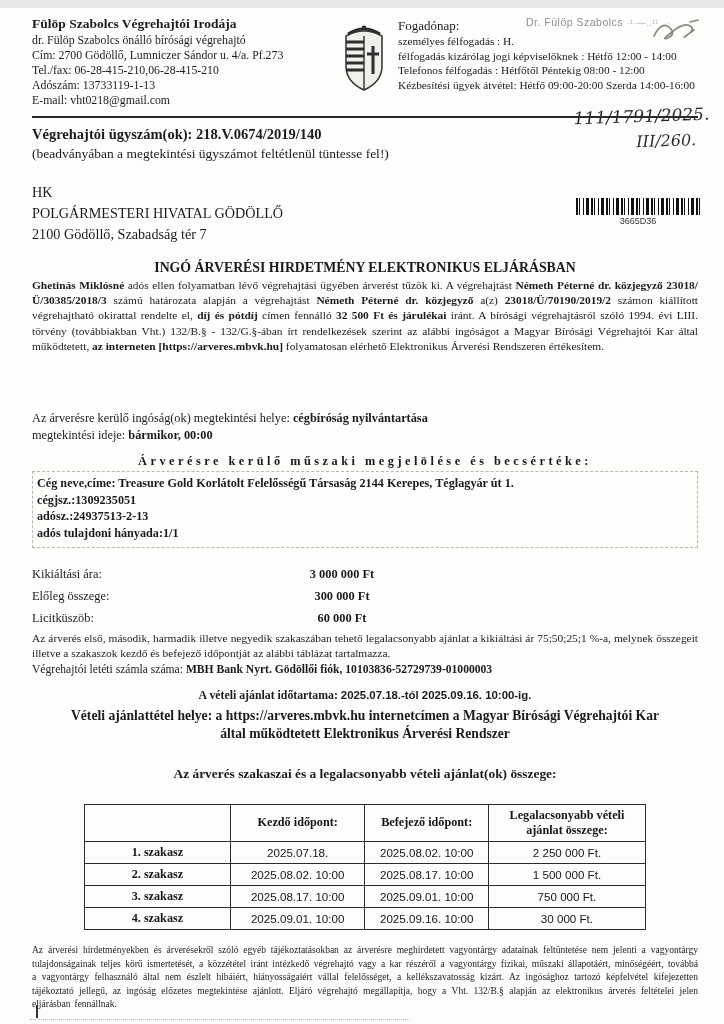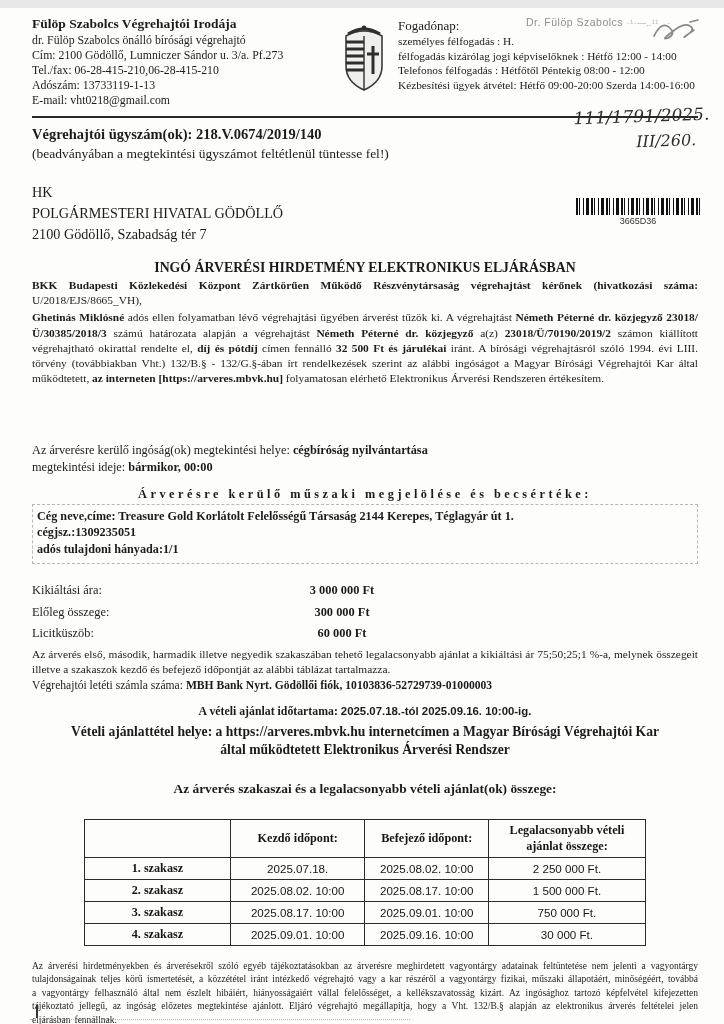--- a/index.html
+++ b/index.html
@@ -80,21 +80,21 @@
 </head>
 <body>
 
 <div class="page">
   <div class="inner">
 
     <div class="hdr">
       <div class="hdr-left">
         <div class="office-name">Fülöp Szabolcs Végrehajtói Irodája</div>
         <div class="office-line">dr. Fülöp Szabolcs önálló bírósági végrehajtó</div>
-        <div class="office-line">Cím: 2100 Gödöllő, Lumniczer Sándor u. 3/a. Pf.273</div>
+        <div class="office-line">Cím: 2700 Gödöllő, Lumniczer Sándor u. 4/a. Pf.273</div>
         <div class="office-line">Tel./fax: 06-28-415-210,06-28-415-210</div>
         <div class="office-line">Adószám: 13733119-1-13</div>
         <div class="office-line">E-mail: vht0218@gmail.com</div>
       </div>
 
       <div class="emblem">
         <svg width="52" height="72" viewBox="0 0 52 72">
           <g fill="none" stroke="#3a3a3a" stroke-width="1.6">
             <path d="M8 14 Q26 4 44 14 L44 44 Q44 60 26 68 Q8 60 8 44 Z" fill="#efefec"></path>
             <path d="M8 20 H26 M8 27 H26 M8 34 H26 M8 41 H26 M8 48 H26" stroke="#2e2e2e" stroke-width="3"></path>
@@ -140,38 +140,38 @@
       <div>2100 Gödöllő, Szabadság tér 7</div>
     </div>
 
     <div class="barcode-wrap">
       <div class="barcode"></div>
       <div class="barcode-label">3665D36</div>
     </div>
 
     <div class="doc-title">INGÓ ÁRVERÉSI HIRDETMÉNY ELEKTRONIKUS ELJÁRÁSBAN</div>
 
-    <div class="intro"><b>BKK Budapesti Közlekedési Központ Zártkörűen Működő Részvénytársaság végrehajtást kérőnek (hivatkozási száma:</b><span> U/2018/EJS/8665_VH),</span></div>
     <div class="intro"><b>Ghetinás Miklósné</b><span> adós ellen folyamatban lévő végrehajtási ügyében árverést tűzök ki. A végrehajtást </span><b>Németh Péterné dr. közjegyző 23018/Ü/30385/2018/3</b><span> számú határozata alapján a végrehajtást </span><b>Németh Péterné dr. közjegyző</b><span> a(z) </span><b>23018/Ü/70190/2019/2</b><span> számon kiállított végrehajtható okirattal rendelte el, </span><b>díj és pótdíj</b><span> címen fennálló </span><b>32 500 Ft és járulékai</b><span> iránt. A bírósági végrehajtásról szóló 1994. évi LIII. törvény (továbbiakban Vht.) 132/B.§ - 132/G.§-ában írt rendelkezések szerint az alábbi ingóságot a Magyar Bírósági Végrehajtói Kar által működtetett, </span><b>az interneten [https://arveres.mbvk.hu]</b><span> folyamatosan elérhető Elektronikus Árverési Rendszeren értékesítem.</span></div>
 
     <div class="viewing">
       <div>
         <span>Az árverésre kerülő ingóság(ok) megtekintési helye:</span>
         <b> <span>cégbíróság nyilvántartása</span></b>
       </div>
       <div>
         <span>megtekintési ideje:</span>
         <b> <span>bármikor, 00:00</span></b>
       </div>
     </div>
 
     <div class="item-heading">Árverésre kerülő műszaki megjelölése és becsértéke:</div>
     <div class="item-box">
       <div>Cég neve,címe:  Treasure Gold Korlátolt Felelősségű Társaság 2144 Kerepes, Téglagyár út 1.</div>
       <div>cégjsz.:1309235051</div>
+      <div>adósz.:24937513-2-13</div>
       <div>adós tulajdoni hányada:1/1</div>
     </div>
 
     <div class="prices">
       <div class="price-row">
         <span>Kikiáltási ára:</span>
         <span class="price-val">3 000 000 Ft</span>
       </div>
       <div class="price-row">
         <span>Előleg összege:</span>

